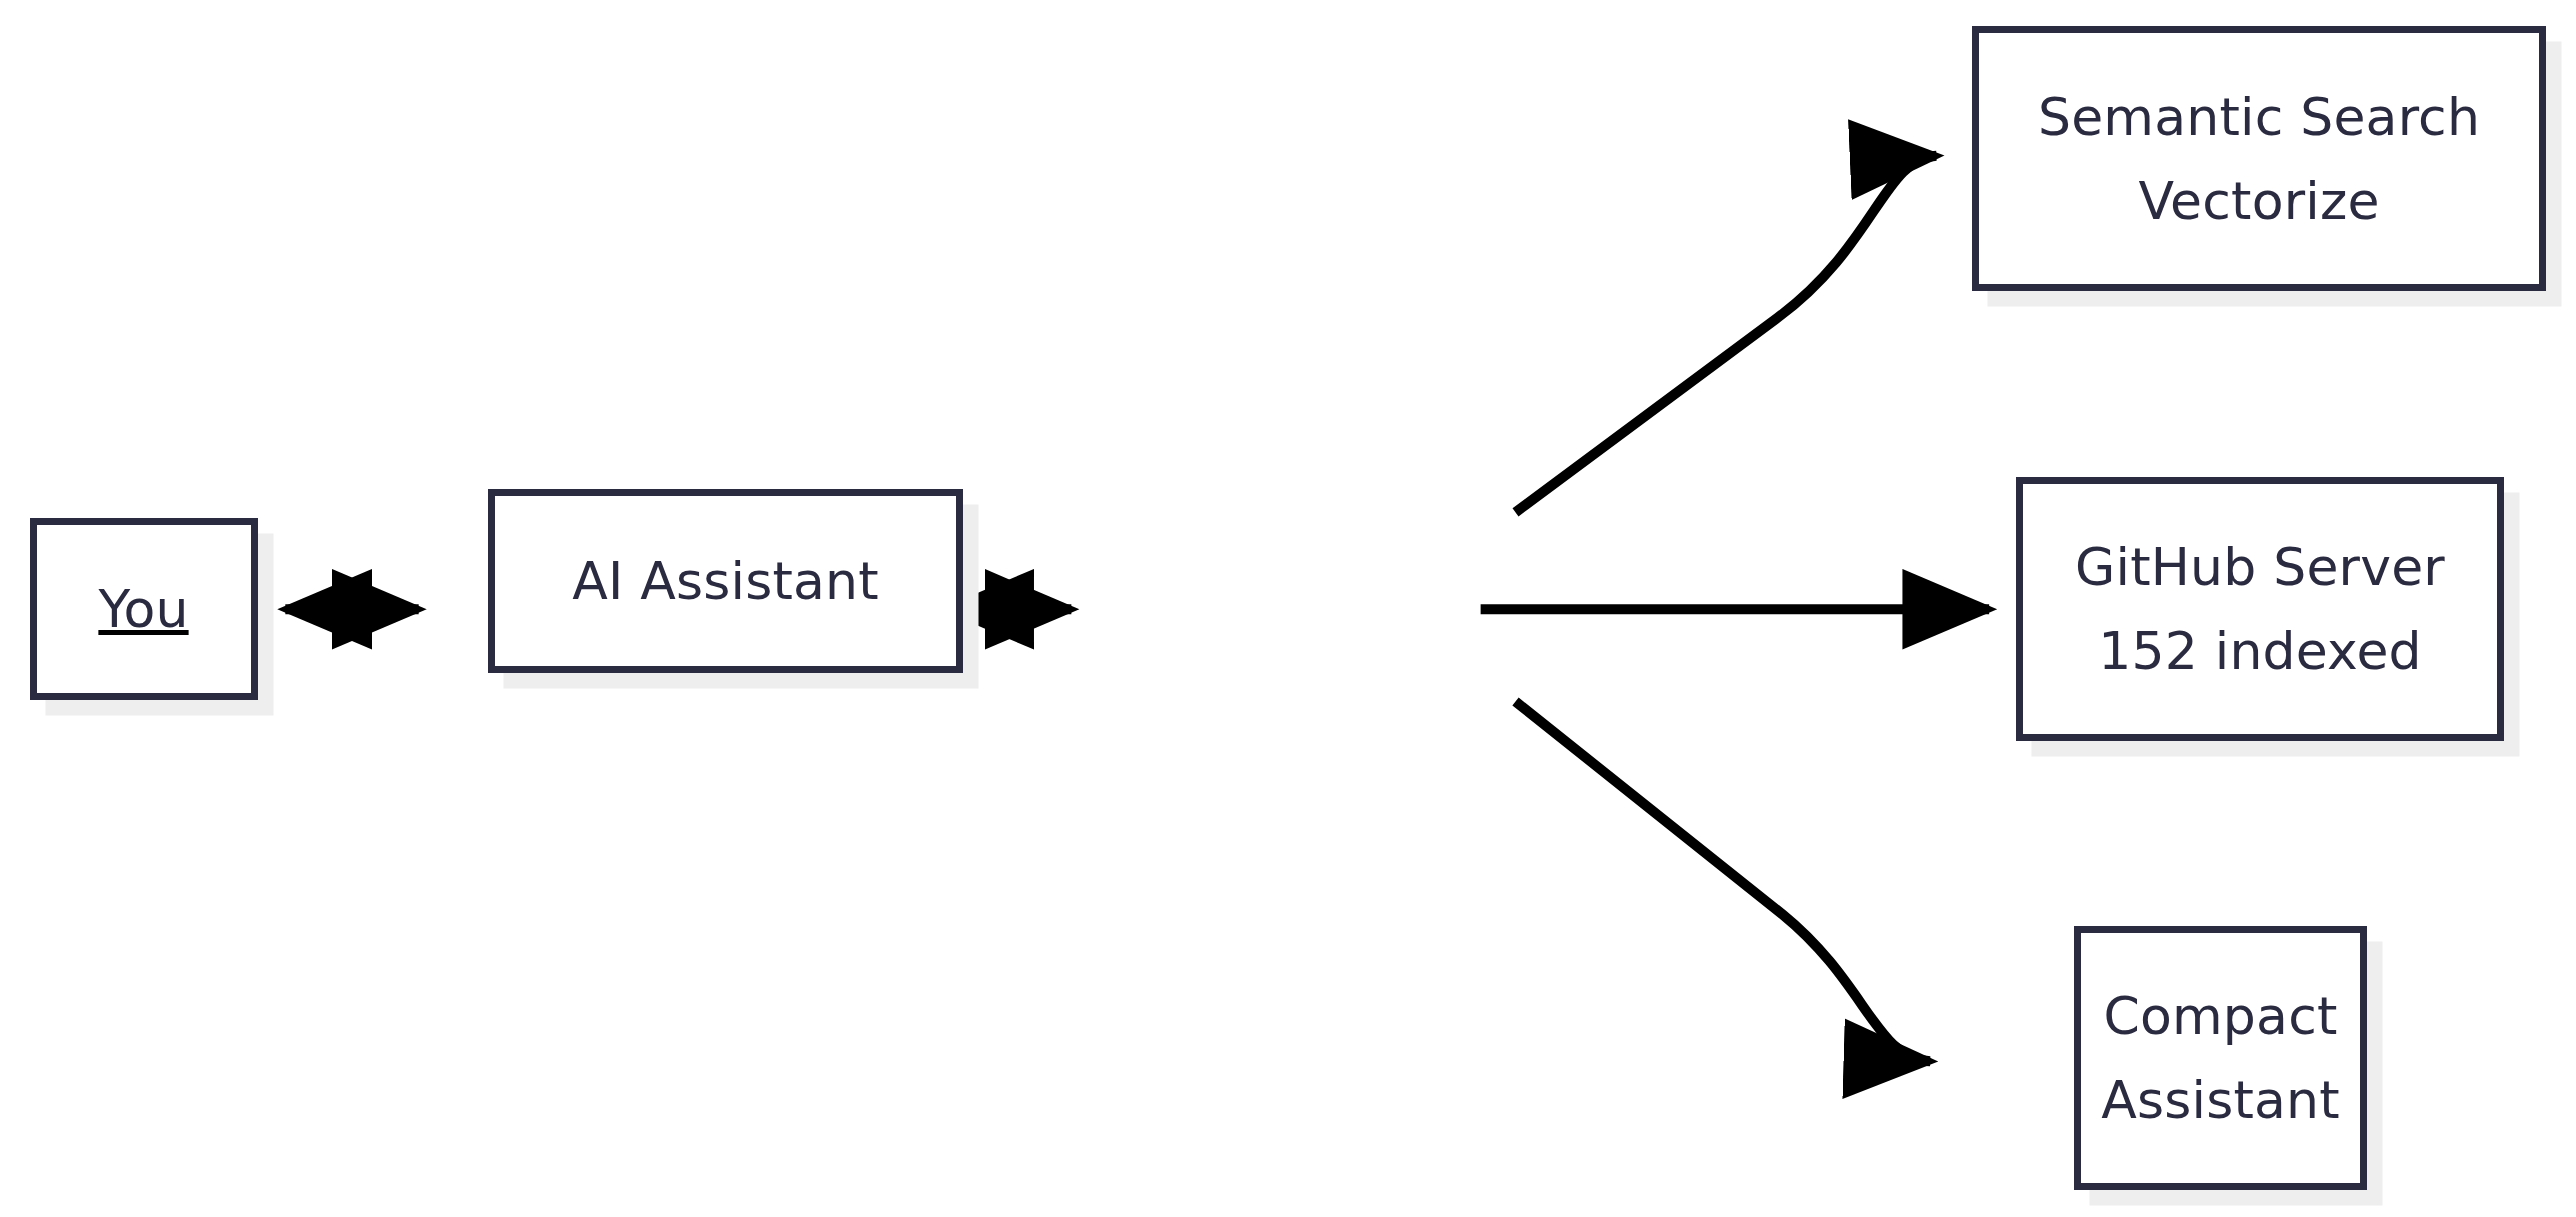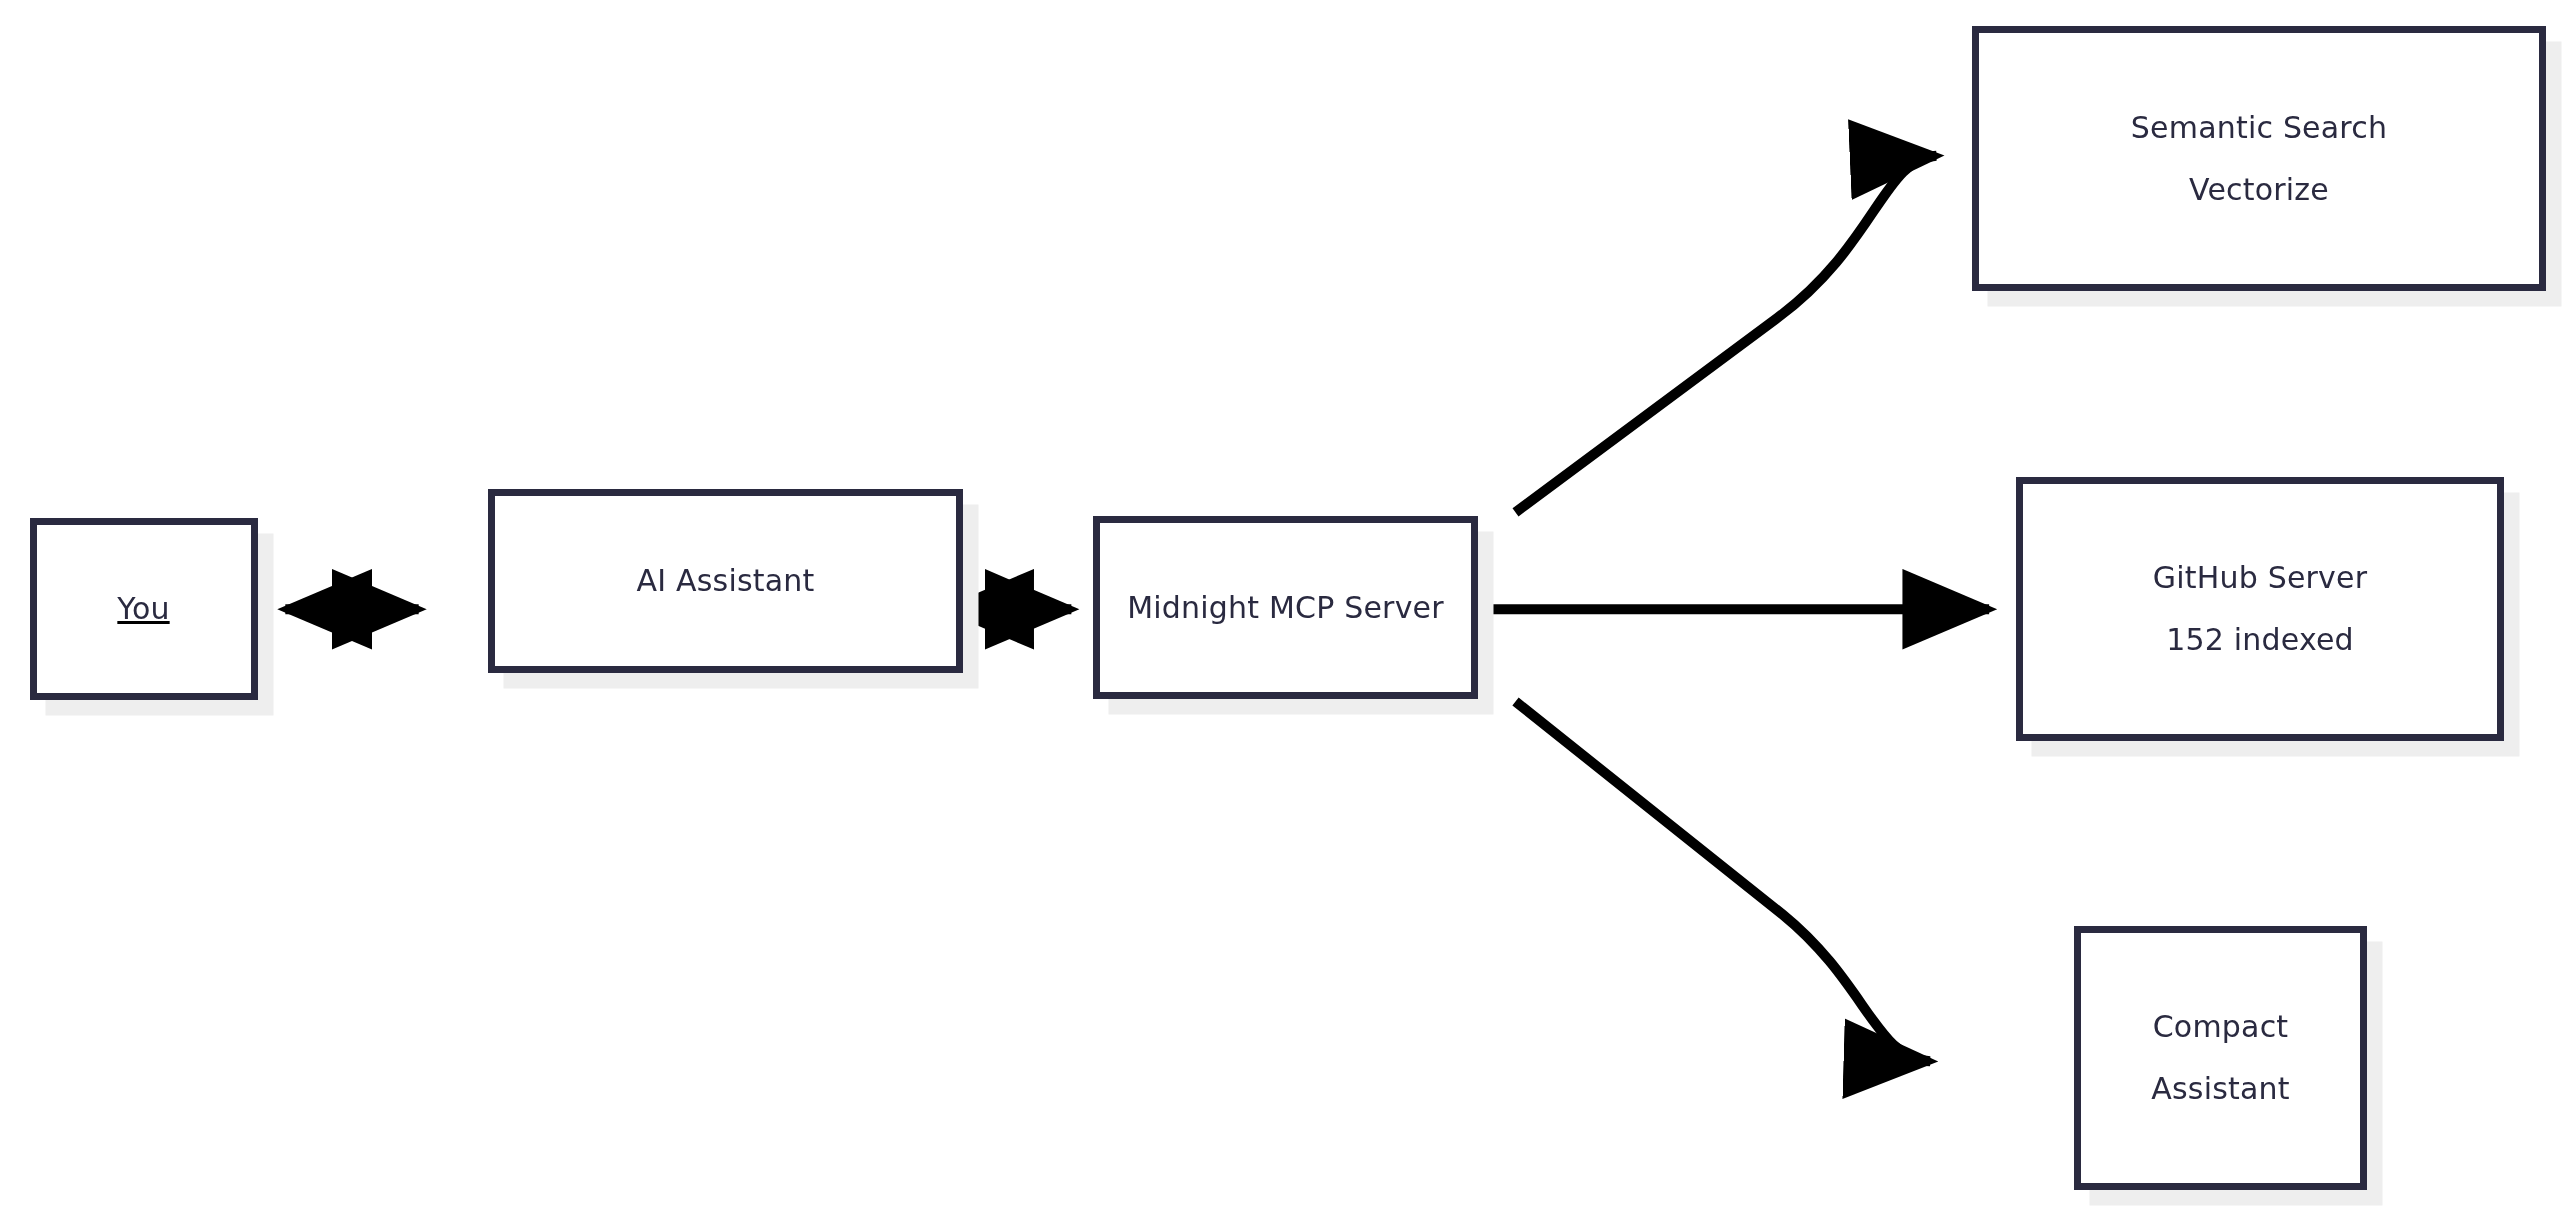--- a/index.html
+++ b/index.html
@@ -31,21 +31,21 @@
     box-shadow: 15.5px 15.5px 0 0 #eeeeee;
     display: flex;
     flex-direction: column;
     align-items: center;
     justify-content: center;
     z-index: 3;
   }
   .node-label {
     color: #2a2a40;
     font-family: "DejaVu Sans", sans-serif;
-    font-size: 30px;
+    font-size: 52px;
     line-height: 1.0;
     letter-spacing: 0.2px;
     text-align: center;
     white-space: nowrap;
   }
   .node-label + .node-label {
     margin-top: 32px;
   }
 
   
@@ -93,23 +93,20 @@
   </svg>
 
   <div class="node" id="node-you">
     <div class="node-label">You</div>
   </div>
 
   <div class="node" id="node-assistant">
     <div class="node-label">AI Assistant</div>
   </div>
 
-  <div class="node" id="node-mcp">
-    <div class="node-label">Midnight MCP Server</div>
-  </div>
 
   <div class="node" id="node-semantic">
     <div class="node-label">Semantic Search</div>
     <div class="node-label">Vectorize</div>
   </div>
 
   <div class="node" id="node-github">
     <div class="node-label">GitHub Server</div>
     <div class="node-label">152 indexed</div>
   </div>

